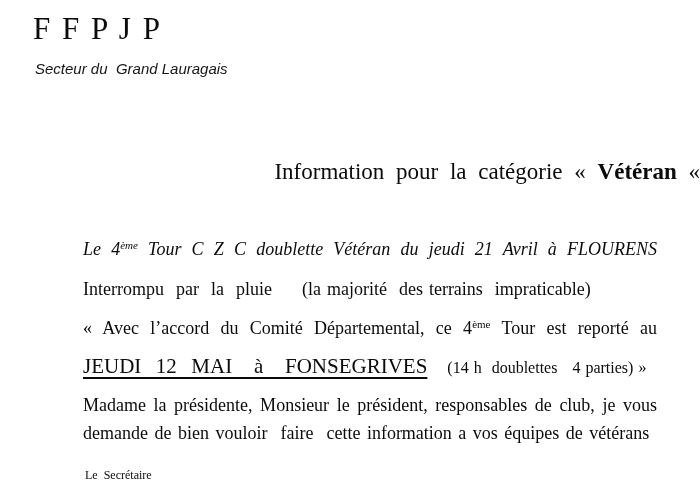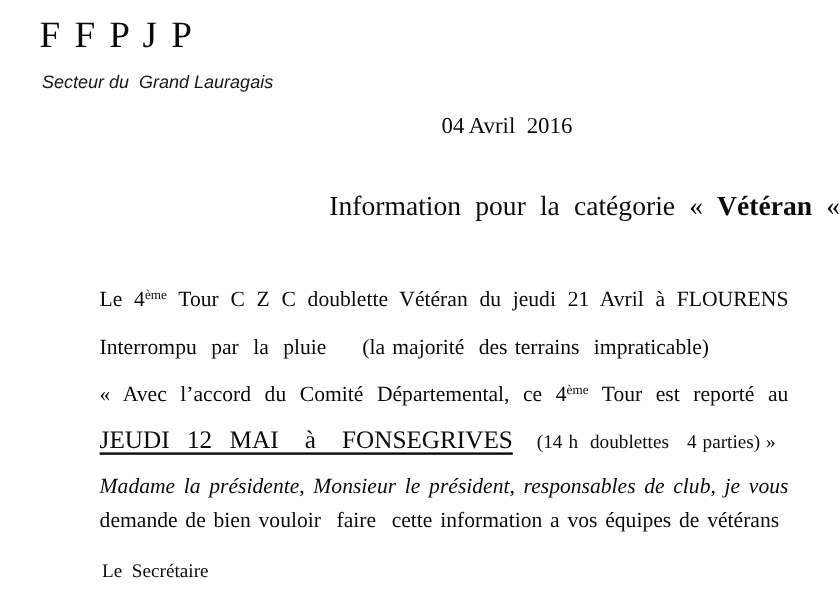--- a/index.html
+++ b/index.html
@@ -26,43 +26,42 @@
     font-size:23px; word-spacing:6px; white-space:pre;
   }
   .title .em { font-weight:bold; }
 
   .bl { position:absolute; left:83px; width:574px; font-size:18px; line-height:1.15; }
   .just { text-align:justify; text-align-last:justify; }
   .pre  { white-space:pre; }
 
   sup { font-size:11px; vertical-align:6px; line-height:0; }
 
-  .l1 { top:239px; }
+  .l1 { top:239px;font-style:italic; }
   .l2 { top:279px; word-spacing:1.5px; }
   .l3 { top:318px; }
   .l4 { top:354px; }
   .l4 .hl {
     font-weight:normal; font-size:21px; word-spacing:2px;
     text-decoration:underline; text-decoration-thickness:2px; text-underline-offset:4px;
   }
   .l4 .tail { font-size:16px; word-spacing:1px; }
-  .l5 { top:395px;font-style:italic; }
+  .l5 { top:395px; }
   .l6 { top:423px; word-spacing:2px; }
-  .sig { top:468px; left:85px; font-size:16px; white-space:pre; }
+  .sig { top:468px; left:85px; font-size:12px; white-space:pre; }
 </style>
 </head>
 <body>
 
 <div class="page">
 
   <div class="abs org">F F P J P</div>
 
   <div class="abs sector">Secteur du  Grand Lauragais</div>
 
-  <div class="abs date">04 Avril  2016</div>
 
   <div class="abs title"><span>Information pour la catégorie « </span><span class="em">Vétéran</span><span> «</span></div>
 
   <div class="bl just l1"><span>Le 4</span><sup>ème</sup><span> Tour C Z C doublette Vétéran du jeudi 21 Avril à FLOURENS</span></div>
 
   <div class="bl pre l2">Interrompu  par  la  pluie     (la majorité  des terrains  impraticable)</div>
 
   <div class="bl just l3"><span>« Avec l’accord du Comité Départemental, ce 4</span><sup>ème</sup><span> Tour est reporté au</span></div>
 
   <div class="bl pre l4"><span class="hl">JEUDI  12  MAI   à   FONSEGRIVES</span><span class="tail">    (14 h  doublettes   4 parties) »</span></div>

